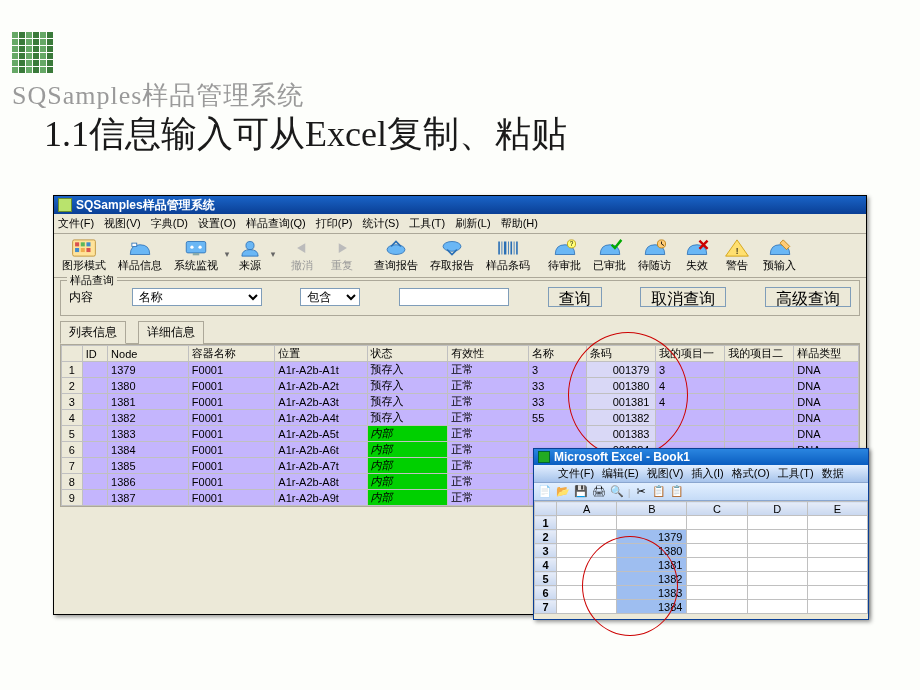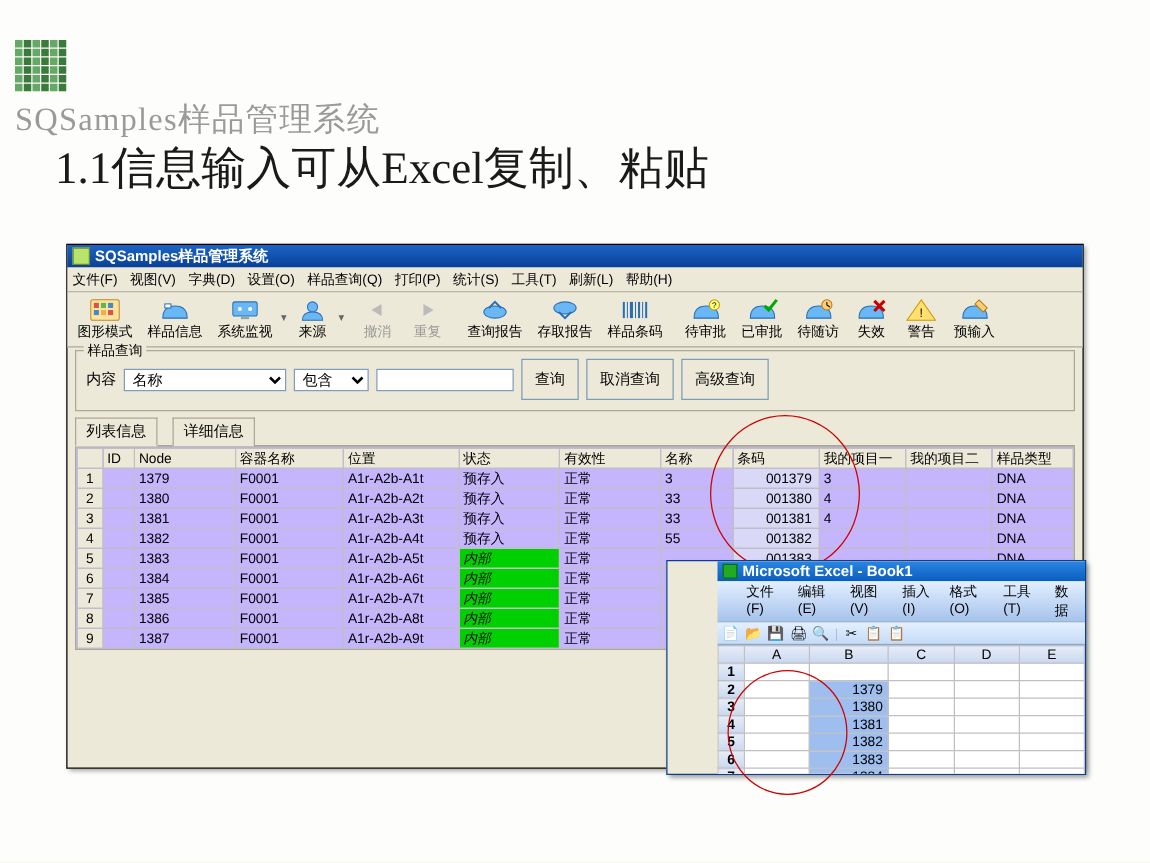--- a/index.html
+++ b/index.html
@@ -15,35 +15,35 @@
   .app-titlebar { background: linear-gradient(#1a64c7, #0a3f95); color: #fff; padding: 2px 4px; font-size: 12px; font-weight: bold; display: flex; align-items: center; gap: 4px; height: 18px; font-family: "SimSun", sans-serif; }
   .app-titlebar .tb-icon { width: 14px; height: 14px; background: #b9e36d; border: 1px solid #6a8e2a; display: inline-block; }
   .menu-bar { background: #ece9d8; padding: 2px 4px; font-size: 11px; color: #000; display: flex; gap: 10px; border-bottom: 1px solid #aca899; font-family: "SimSun", sans-serif; }
   .menu-bar span { cursor: default; }
   .toolbar { background: #ece9d8; display: flex; gap: 0; padding: 2px 2px; border-bottom: 1px solid #aca899; flex-wrap: nowrap; }
   .tool-btn { display: flex; flex-direction: column; align-items: center; padding: 2px 6px; font-size: 11px; color: #000; gap: 0; font-family: "SimSun", sans-serif; }
   .tool-btn .ic { width: 28px; height: 20px; display: flex; align-items: center; justify-content: center; }
   .tool-btn .ic svg { width: 26px; height: 20px; }
   .tool-btn.disabled { color: #999; }
   .tool-sep { width: 6px; height: 36px; display: flex; align-items: center; justify-content: center; color: #666; font-size: 9px; }
-  .search-group { border: 1px solid #aca899; margin: 2px 6px 0; padding: 6px 8px 8px; position: relative; font-size: 12px; display: flex; gap: 6px; align-items: center; font-family: "SimSun", sans-serif; }
+  .search-group { border: 1px solid #aca899; margin: 2px 6px 0; padding: 6px 8px 8px; position: relative; font-size: 12px; display: flex; gap: 6px; align-items: center; font-family: "SimSun", sans-serif; justify-content: space-between; }
   .search-group::before { content: attr(data-legend); position: absolute; top: -8px; left: 6px; background: #ece9d8; padding: 0 3px; font-size: 11px; }
   select.cb, input.tx { border: 1px solid #7f9db9; background: #fff; font-size: 12px; height: 18px; padding: 0 2px; font-family: "SimSun", sans-serif; }
-  button.bt { border: 1px solid #7f9db9; background: #ece9d8; font-size: 12px; padding: 1px 10px; height: 33px; font-family: Liberation Serif, serif; }
+  button.bt { border: 1px solid #7f9db9; background: #ece9d8; font-size: 16px; padding: 1px 10px; height: 20px; font-family: Liberation Serif, serif; }
   .tabs { margin: 4px 6px 0; display: flex; gap: 12px; font-size: 12px; font-family: "SimSun", sans-serif; border-bottom: 1px solid #aca899; }
   .tab { border: 1px solid #aca899; border-bottom: none; padding: 2px 8px; background: #ece9d8; position: relative; top: 1px; }
   .tab.active { background: #ece9d8; border-bottom: 1px solid #ece9d8; }
   .grid-wrap { margin: 0 6px; border: 1px solid #aca899; background: #c4b5fd; }
   table.grid { border-collapse: collapse; width: 100%; font-size: 11px; table-layout: fixed; font-family: "SimSun", sans-serif; }
   table.grid th, table.grid td { border: 1px solid #c0c0c0; padding: 0 3px; height: 14px; text-align: left; white-space: nowrap; overflow: hidden; }
   table.grid th { background: #ece9d8; font-weight: normal; }
   table.grid td.rowhdr { background: #ece9d8; text-align: center; width: 18px; }
   table.grid td.bc { background: #d9d8f6; padding-left: 26px; }
   table.grid td.st-green { background: #00d000; font-style: italic; }
-  .excel-window { position: absolute; top: 448px; left: 533px; width: 336px; height: 172px; background: #ece9d8; border: 1px solid #0a3f95; box-shadow: 2px 2px 4px rgba(0,0,0,0.4); overflow: hidden; padding-left: 40px; }
+  .excel-window { position: absolute; top: 448px; left: 533px; width: 336px; height: 172px; background: #ece9d8; border: 1px solid #0a3f95; box-shadow: 2px 2px 4px rgba(0,0,0,0.4); overflow: hidden; }
   .excel-title { background: linear-gradient(#2a85e0, #0a5dc0); color: #fff; padding: 1px 4px; font-size: 12px; font-weight: bold; display: flex; align-items: center; gap: 4px; height: 16px; font-family: Tahoma, sans-serif; }
   .excel-title .xi { width: 12px; height: 12px; background: #22aa22; border: 1px solid #063; display: inline-block; }
   .excel-menubar { background: linear-gradient(#e3efff, #a6c3eb); padding: 1px 4px; font-size: 11px; color: #000; display: flex; gap: 8px; border-bottom: 1px solid #8aa6cf; font-family: "SimSun", sans-serif; }
   .excel-toolbar { background: linear-gradient(#e3f0ff, #c5dbf7); padding: 2px 4px; font-size: 11px; display: flex; gap: 4px; align-items: center; border-bottom: 1px solid #8aa6cf; height: 18px; }
   .excel-toolbar .tbic { width: 14px; height: 14px; display: flex; align-items: center; justify-content: center; }
   .excel-formula { background: #fff; padding: 1px 4px; font-size: 11px; display: flex; gap: 6px; align-items: center; border-bottom: 1px solid #8aa6cf; height: 16px; font-family: Tahoma, sans-serif; }
   .excel-formula .nbox { border: 1px solid #a9b7c9; width: 60px; padding: 0 4px; background: #fff; text-align: center; }
   .excel-formula .fv { border: 1px solid #a9b7c9; flex: 1; background: #fff; padding: 0 4px; }
   table.xlgrid { border-collapse: collapse; font-size: 11px; background: #fff; font-family: Tahoma, sans-serif; width: 100%; }
   table.xlgrid th, table.xlgrid td { border: 1px solid #c0c0c0; padding: 0 4px; height: 14px; text-align: center; }

